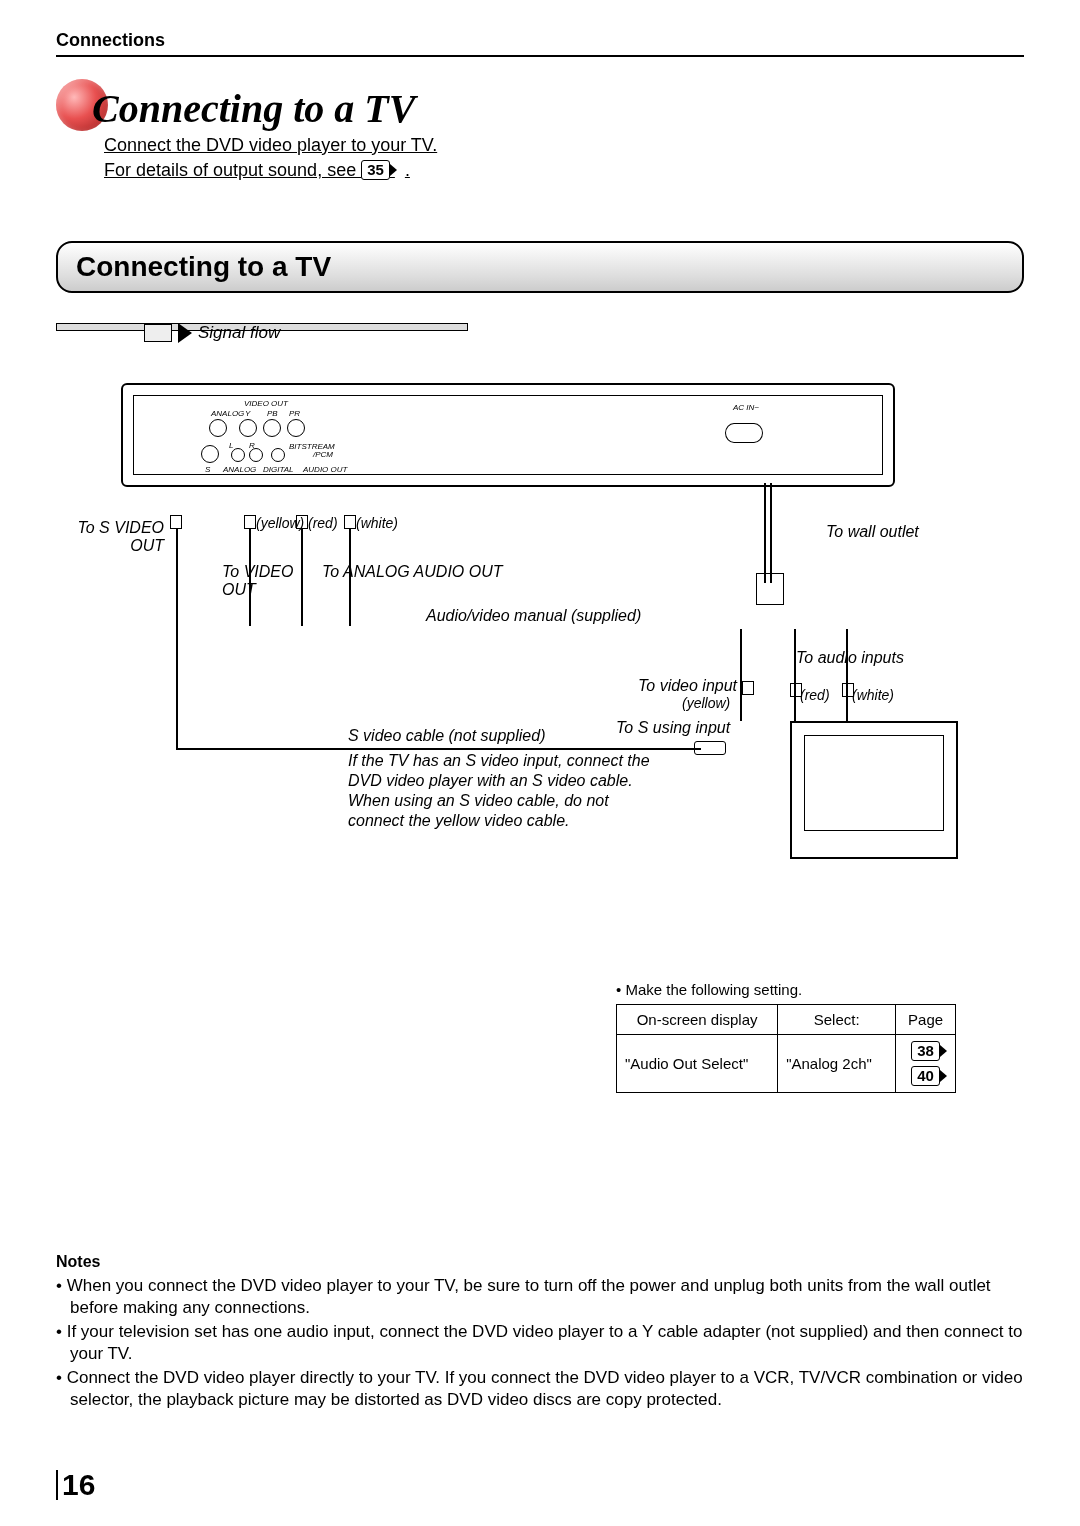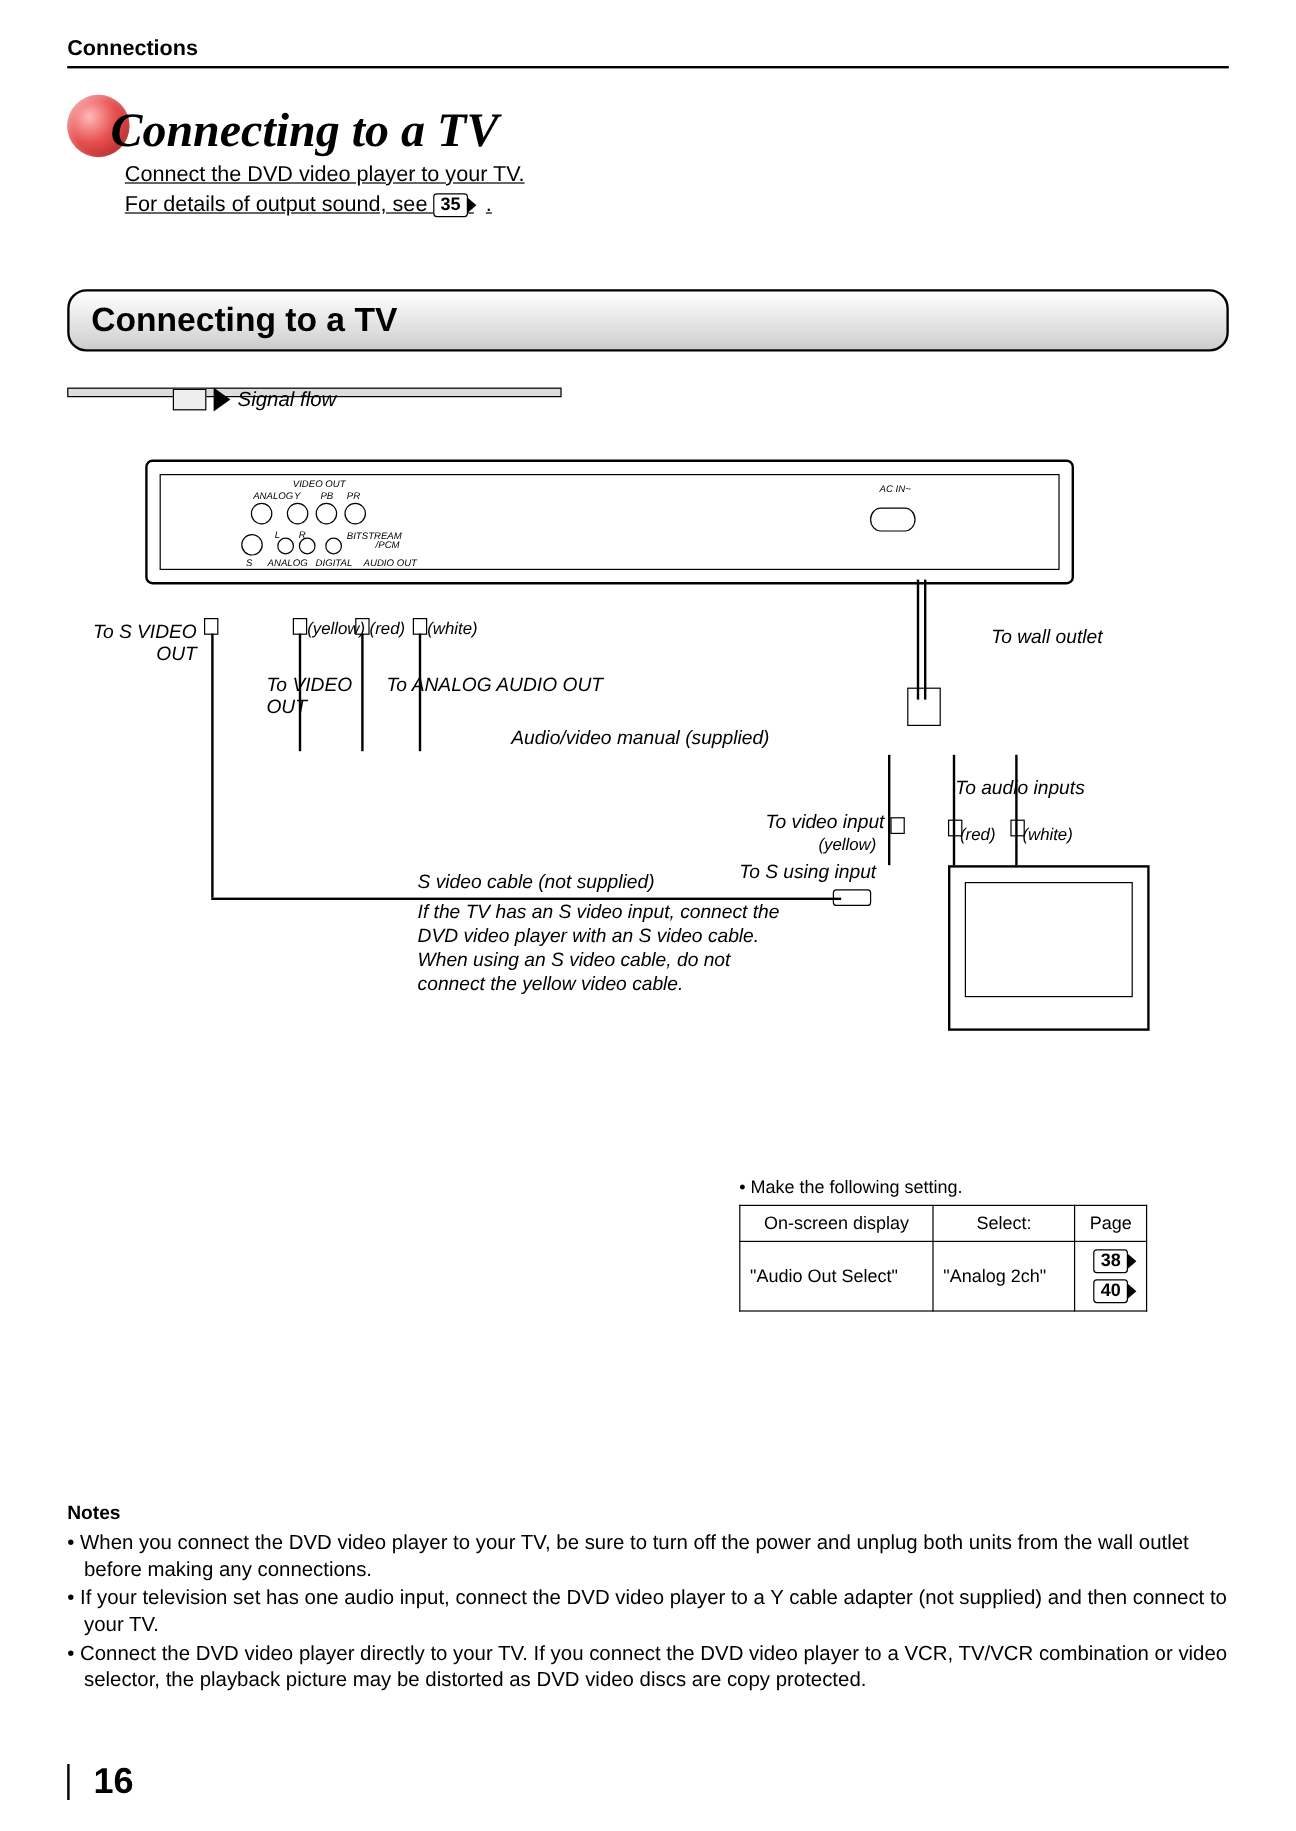--- a/index.html
+++ b/index.html
@@ -203,21 +203,21 @@
     margin-bottom: 2px;
   }
   .notes-block li::before { content: "• "; }
   .page-number {
     position: absolute;
     left: 56px;
     bottom: 26px;
     font-size: 30px;
     font-weight: bold;
     border-left: 2.5px solid #000;
-    padding-left: 20px;
+    padding-left: 4px;
     line-height: 1;
   }
 </style>
 </head>
 <body>
 
 <div class="page">
 
   <div class="section-label">Connections</div>
   <div class="section-underline"></div>

